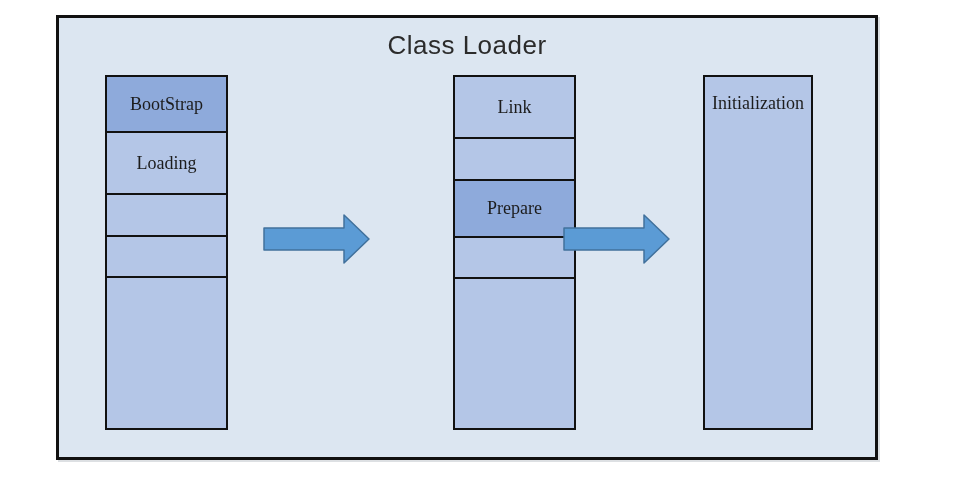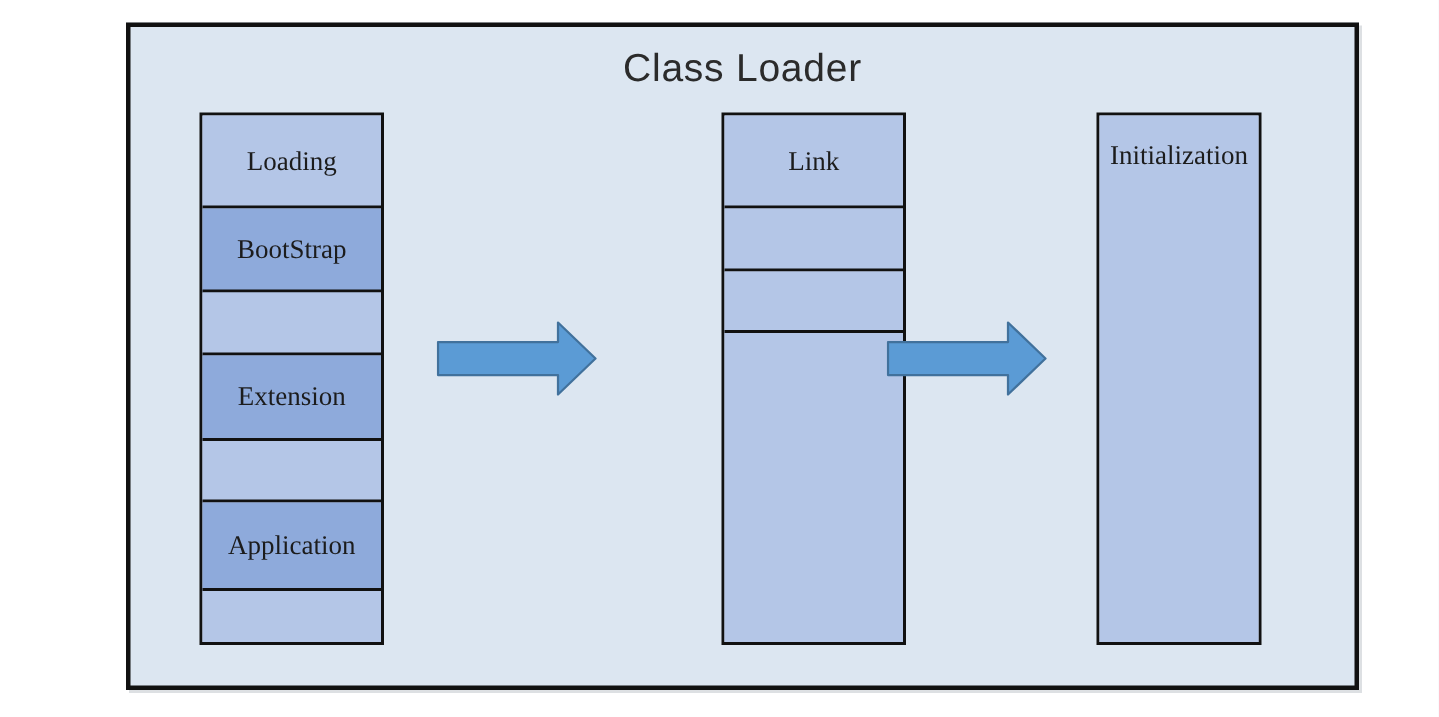--- a/index.html
+++ b/index.html
@@ -10,21 +10,21 @@
   }
   .canvas {
     position: relative;
     width: 959px;
     height: 478px;
     background: #ffffff;
     overflow: hidden;
   }
   .frame {
     position: absolute;
-    left: 84px;
+    left: 56px;
     top: 15px;
     width: 822px;
     height: 445px;
     box-sizing: border-box;
     background: #dce6f1;
     border: 3px solid #111111;
     box-shadow: 2px 2px 0 rgba(120,130,145,0.25);
   }
   .title {
     position: absolute;
@@ -86,53 +86,50 @@
 </style>
 </head>
 <body>
 
 <div class="canvas">
   <div class="frame">
 
     <div class="title">Class Loader</div>
 
     <div class="col col-left">
+      <div class="cell dark h2">
+        <span>BootStrap</span>
+      </div>
       <div class="cell light h1">
         <span>Loading</span>
-      </div>
-      <div class="cell dark h2">
-        <span>BootStrap</span>
       </div>
       <div class="cell light h3">
         <span></span>
       </div>
-      <div class="cell dark h4">
-        <span>Extension</span>
-      </div>
       <div class="cell light h5">
         <span></span>
-      </div>
-      <div class="cell dark h6">
-        <span>Application</span>
       </div>
       <div class="cell light">
         <span></span>
       </div>
     </div>
 
     <svg class="arrow arrow-1" viewBox="0 0 108 52" xmlns="http://www.w3.org/2000/svg">
       <polygon points="1,15 81,15 81,2 106,26 81,50 81,37 1,37" fill="#5b9bd5" stroke="#41719c" stroke-width="1.5" stroke-linejoin="round"></polygon>
     </svg>
 
     <div class="col col-mid">
       <div class="cell light h1">
         <span>Link</span>
       </div>
       <div class="cell light h3">
         <span></span>
+      </div>
+      <div class="cell dark h4">
+        <span>Prepare</span>
       </div>
       <div class="cell light h5">
         <span></span>
       </div>
       <div class="cell light">
         <span></span>
       </div>
     </div>
 
     <svg class="arrow arrow-2" viewBox="0 0 108 52" xmlns="http://www.w3.org/2000/svg">

